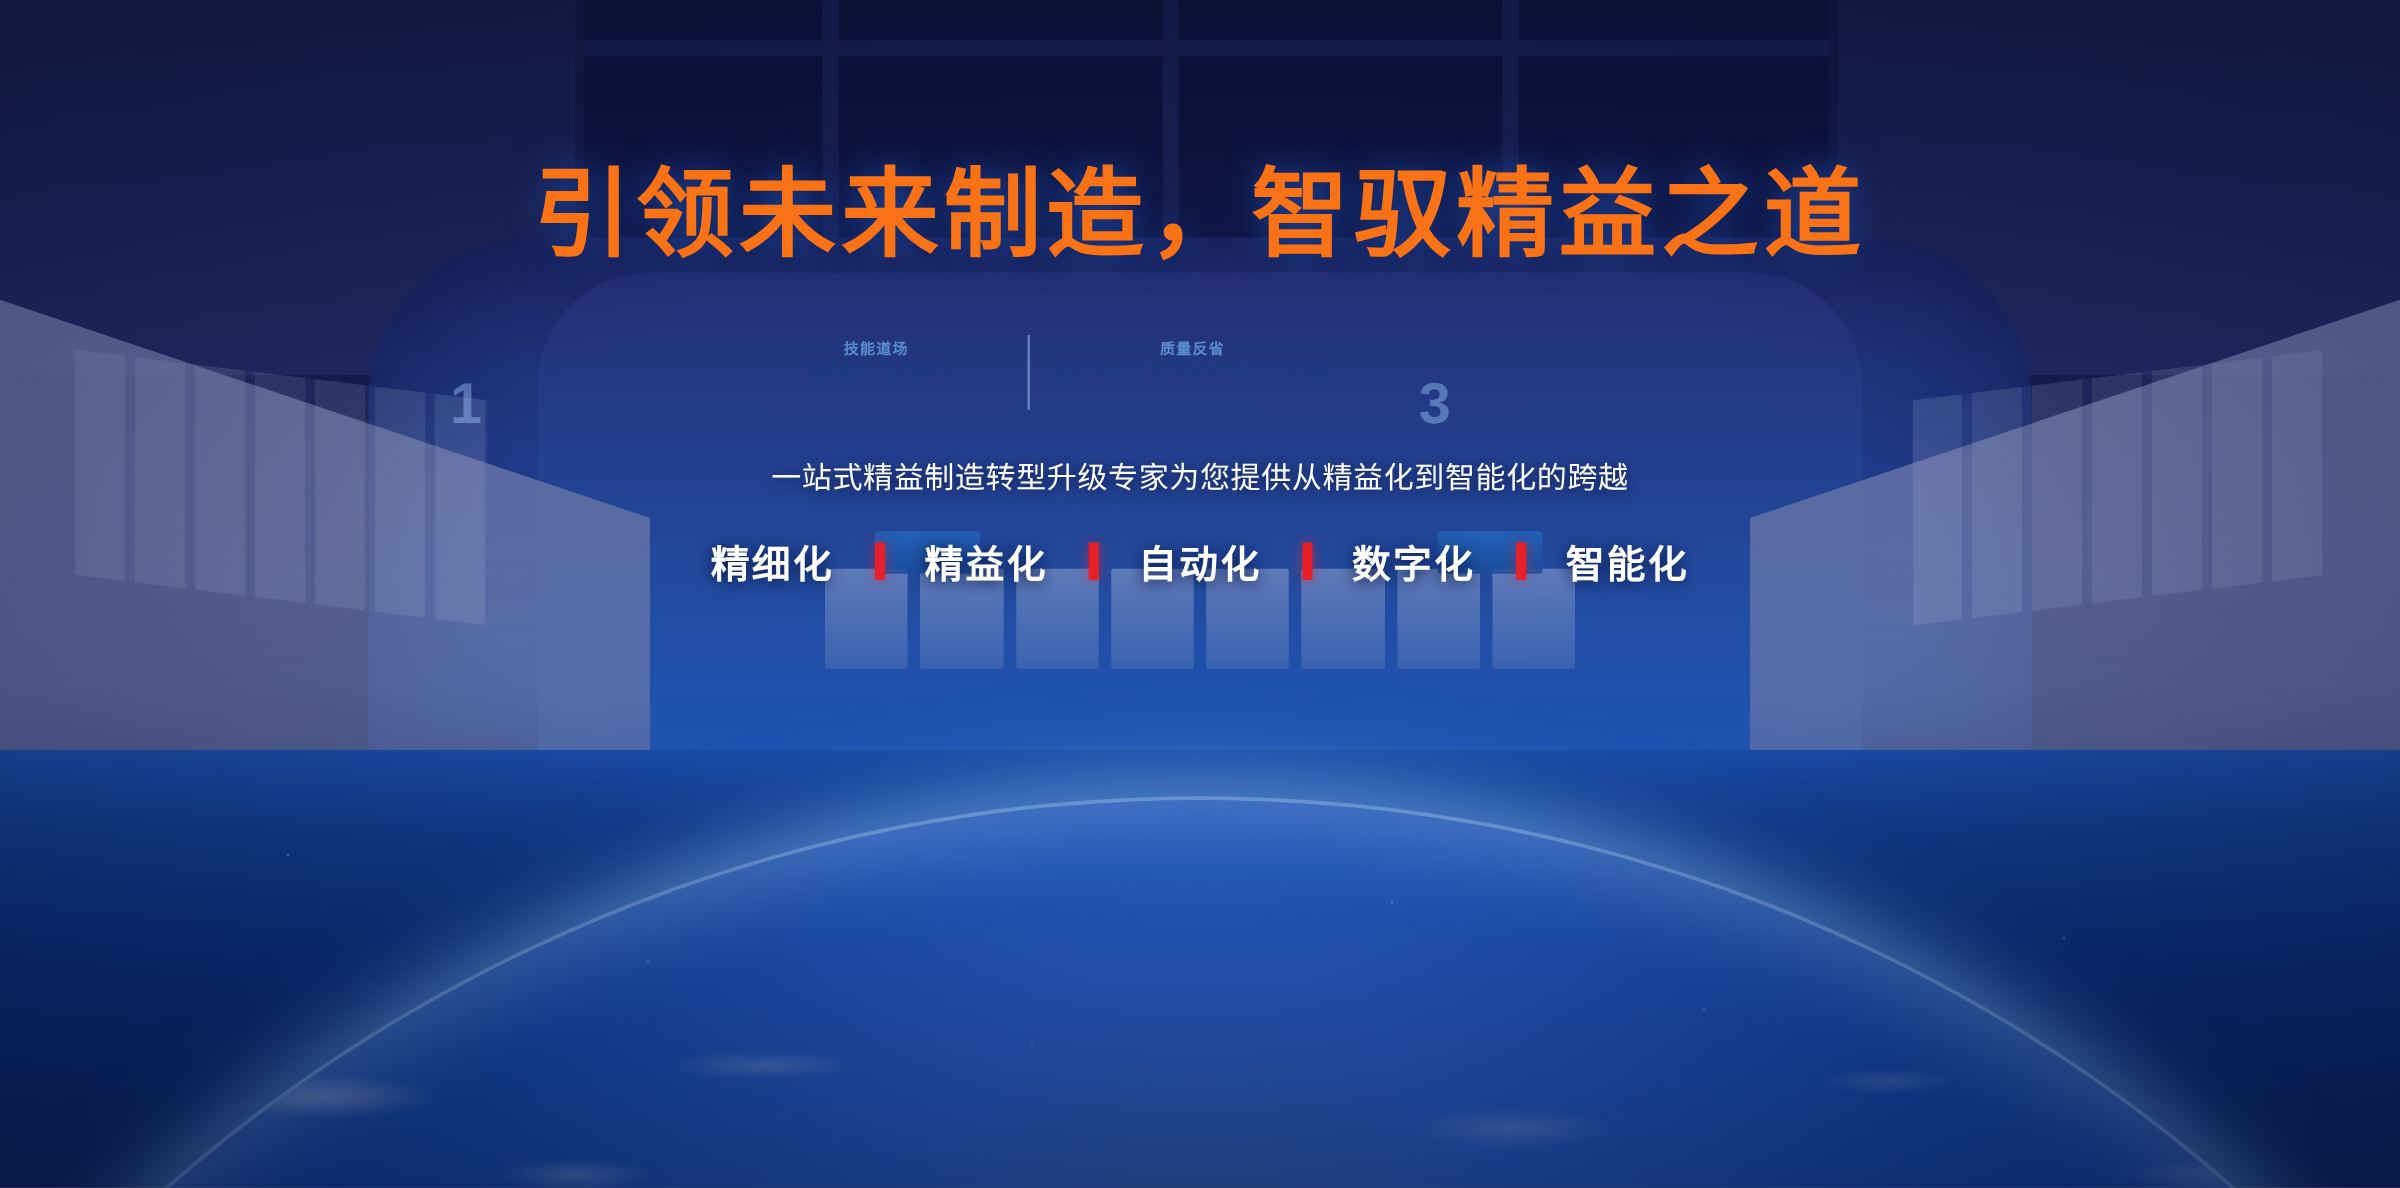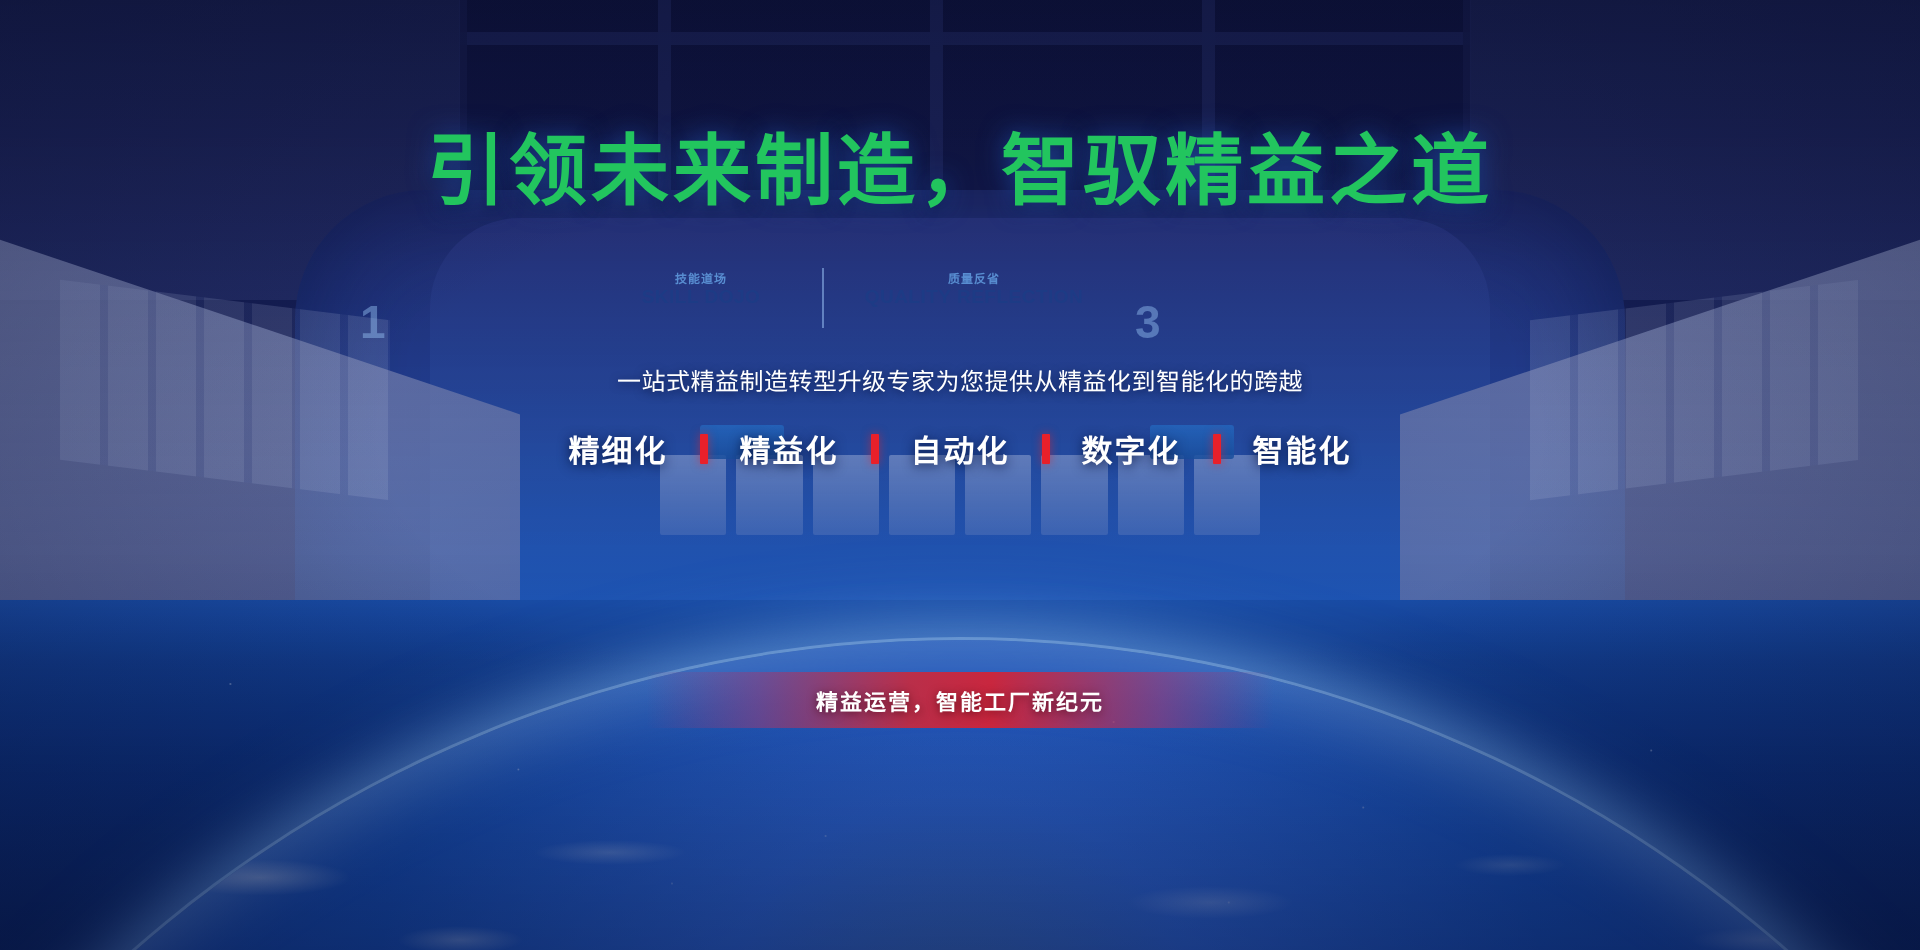--- a/index.html
+++ b/index.html
@@ -241,21 +241,21 @@
     color: #5d95d8;
     letter-spacing: 1px;
   }
   .signage .en {
     font-size: 19px;
     font-weight: 700;
     color: #1d3c86;
     letter-spacing: .5px;
   }
   .sign-skill   { left: 596px; width: 210px; }
-  .sign-quality { left: 824px; width: 260px; padding-left: 20px; }
+  .sign-quality { left: 824px; width: 260px; }
   .sign-divider {
     position: absolute;
     left: 822px; top: 268px;
     width: 2px; height: 60px;
     background: rgba(150,190,240,.55);
   }
 
   
   .station-num {
     position: absolute;
@@ -274,21 +274,21 @@
     inset: 0;
   }
 
   .hero-title {
     position: absolute;
     left: 0; right: 0; top: 132px;
     text-align: center;
     font-size: 78px;
     line-height: 1;
     font-weight: 800;
-    color: #22c55e;
+    color: #f97316;
     letter-spacing: 4px;
     text-shadow:
       0 0 26px rgba(40,90,190,.75),
       0 4px 14px rgba(6,14,50,.6);
     white-space: nowrap;
   }
 
   .hero-subtitle {
     position: absolute;
     left: 0; right: 0; top: 362px;
@@ -431,18 +431,15 @@
       <span class="kw-divider"></span>
       <span class="keyword">精益化</span>
       <span class="kw-divider"></span>
       <span class="keyword">自动化</span>
       <span class="kw-divider"></span>
       <span class="keyword">数字化</span>
       <span class="kw-divider"></span>
       <span class="keyword">智能化</span>
     </div>
 
-    <div class="bottom-banner">
-      <span class="bottom-banner-text">精益运营，智能工厂新纪元</span>
-    </div>
 
   </div>
 </div>
 
 </body></html>

